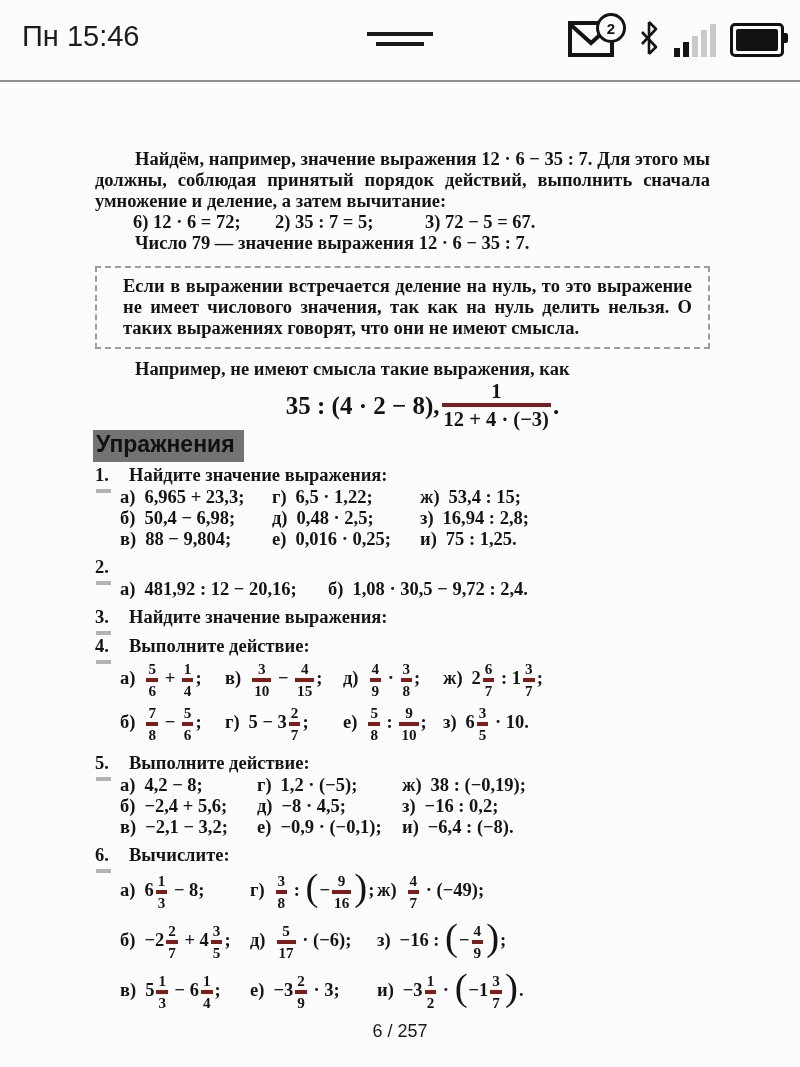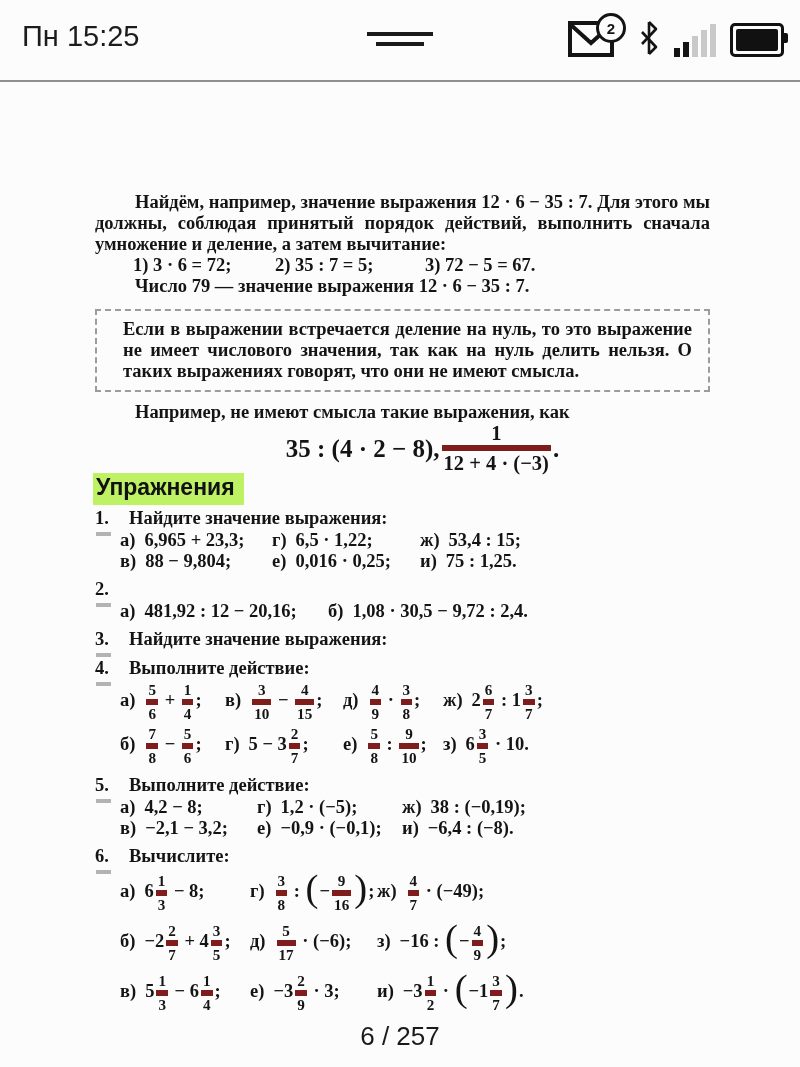--- a/index.html
+++ b/index.html
@@ -29,40 +29,40 @@
   .sigbars{display:flex;align-items:flex-end;gap:3px;height:34px;}
   .sigbars i{display:block;width:6px;}
   .sigbars i.on{background:#141414;}
   .sigbars i.off{background:#c9c9c9;}
   .battery{position:relative;width:48px;height:28px;border:3px solid #111;border-radius:5px;}
   .battery::before{content:"";position:absolute;inset:3px;background:#111;border-radius:2px;}
   .battery::after{content:"";position:absolute;right:-7px;top:7px;width:4px;height:10px;background:#111;border-radius:0 2px 2px 0;}
   
   .content{
     position:absolute;top:82px;left:0;right:0;bottom:0;overflow:hidden;
-    padding:110px 90px 0 95px;
+    padding:67px 90px 0 95px;
     font-size:18.5px;font-weight:bold;line-height:21px;color:#141414;
   }
   .para{margin:0;}
   .ind{text-indent:40px;}
   .j{text-align:justify;}
   .stepsgrid{display:grid;grid-template-columns:142px 150px 1fr;padding-left:38px;margin:0;}
   .rulebox{
     border:2px dashed #9c9c9c;margin:12px 0 10px 0;
     padding:8px 16px 8px 26px;text-align:justify;
   }
   .example-formula{
     height:46px;display:flex;align-items:center;justify-content:center;
     margin:2px 0 2px 40px;font-size:25px;font-family:Liberation Serif, serif;
   }
   .exhdr{
     margin:6px 0 10px -2px;
     font-family:"Liberation Sans", sans-serif;font-size:23px;font-weight:bold;color:#111;
   }
-  .exhdr span{background:#bef264;padding:1px 9px 5px 3px;}
+  .exhdr span{background:#737373;padding:1px 9px 5px 3px;}
   
   .ex{margin:0 0 7px 0;}
   .exrow{display:flex;margin-bottom:1px;}
   .exnum{position:relative;width:34px;flex:none;}
   .exnum::after{
     content:"";position:absolute;left:1px;bottom:-7px;width:15px;height:4px;background:#b3b3b3;
   }
   .exgrid{display:grid;padding-left:25px;}
   .g-ex1{grid-template-columns:152px 148px 1fr;}
   .g-ex2{grid-template-columns:208px 1fr;}
@@ -71,35 +71,35 @@
   .g-ex6{grid-template-columns:130px 127px 1fr;}
   .rh44{min-height:44px;align-items:center;}
   .rh50{min-height:50px;align-items:center;}
   .cell{white-space:nowrap;}
   .lbl{margin-right:9px;}
   
   .frac{
     display:inline-flex;flex-direction:column;align-items:center;
     vertical-align:middle;font-size:0.82em;line-height:1.18;margin:0 2px;text-align:center;
   }
-  .frac .fd{border-top:6px solid #7f1d1d;padding:0 2px;}
+  .frac .fd{border-top:4px solid #7f1d1d;padding:0 2px;}
   .frac .fn{padding:0 2px;}
   .bp{font-weight:normal;font-size:2.1em;line-height:0;vertical-align:-0.1em;padding:0 1px;}
   
   .footer{
     position:absolute;left:0;right:0;bottom:0;height:52px;background:#fcfcfc;
     text-align:center;padding-top:6px;box-sizing:border-box;
-    font-family:"Liberation Sans", sans-serif;font-size:26px;color:#1a1a1a;cursor:pointer;
+    font-family:"Liberation Sans", sans-serif;font-size:18px;color:#1a1a1a;cursor:pointer;
   }
 </style>
 </head>
 <body>
 
 <header class="statusbar">
-  <span class="clock">Пн 15:25</span>
+  <span class="clock">Пн 15:46</span>
   <div class="handle">
       <i></i>
       <i></i>
     </div>
   <div class="sticons">
     <span class="mailwrap">
       <svg width="50" height="42" viewBox="0 0 50 42">
         <rect x="2" y="6" width="42" height="32" fill="none" stroke="#141414" stroke-width="4"></rect>
         <polyline points="3,8 23,26 43,8" fill="none" stroke="#141414" stroke-width="4"></polyline>
       </svg>
@@ -117,21 +117,21 @@
         <i class="off" style="height:27px"></i>
         <i class="off" style="height:33px"></i>
     </span>
     <span class="battery"></span>
   </div>
 </header>
 
 <main class="content">
   <p class="para ind j">Найдём, например, значение выражения 12 · 6 − 35 : 7. Для этого мы должны, соблюдая принятый порядок действий, выполнить сначала умножение и деление, а затем вычитание:</p>
   <div class="stepsgrid">
-    <span>1)  3 · 6 = 72;</span>
+    <span>6)  12 · 6 = 72;</span>
     <span>2)  35 : 7 = 5;</span>
     <span>3)  72 − 5 = 67.</span>
   </div>
   <p class="para ind">Число 79 — значение выражения 12 · 6 − 35 : 7.</p>
   <div class="rulebox">Если в выражении встречается деление на нуль, то это выражение не имеет числового значения, так как на нуль делить нельзя. О таких выражениях говорят, что они не имеют смысла.</div>
   <p class="para ind">Например, не имеют смысла такие выражения, как</p>
   <div class="example-formula" id="formula">35 : (4 · 2 − 8),   <span class="frac">
         <span class="fn">1</span>
         <span class="fd">12 + 4 · (−3)</span>
       </span>.</div>
@@ -143,20 +143,25 @@
         <div class="exrow">
           <span class="exnum">1.</span>
           <span>Найдите значение выражения:</span>
         </div>
         <div class="exgrid g-ex1">
           <span class="cell"><span class="lbl">а)</span>6,965 + 23,3;</span>
           <span class="cell"><span class="lbl">г)</span>6,5 · 1,22;</span>
           <span class="cell"><span class="lbl">ж)</span>53,4 : 15;</span>
         </div>
         <div class="exgrid g-ex1">
+          <span class="cell"><span class="lbl">б)</span>50,4 − 6,98;</span>
+          <span class="cell"><span class="lbl">д)</span>0,48 · 2,5;</span>
+          <span class="cell"><span class="lbl">з)</span>16,94 : 2,8;</span>
+        </div>
+        <div class="exgrid g-ex1">
           <span class="cell"><span class="lbl">в)</span>88 − 9,804;</span>
           <span class="cell"><span class="lbl">е)</span>0,016 · 0,25;</span>
           <span class="cell"><span class="lbl">и)</span>75 : 1,25.</span>
         </div>
       </section>
       <section class="ex">
         <div class="exrow">
           <span class="exnum">2.</span>
         </div>
         <div class="exgrid g-ex2">
@@ -234,20 +239,25 @@
       </section>
       <section class="ex">
         <div class="exrow">
           <span class="exnum">5.</span>
           <span>Выполните действие:</span>
         </div>
         <div class="exgrid g-ex5">
           <span class="cell"><span class="lbl">а)</span>4,2 − 8;</span>
           <span class="cell"><span class="lbl">г)</span>1,2 · (−5);</span>
           <span class="cell"><span class="lbl">ж)</span>38 : (−0,19);</span>
+        </div>
+        <div class="exgrid g-ex5">
+          <span class="cell"><span class="lbl">б)</span>−2,4 + 5,6;</span>
+          <span class="cell"><span class="lbl">д)</span>−8 · 4,5;</span>
+          <span class="cell"><span class="lbl">з)</span>−16 : 0,2;</span>
         </div>
         <div class="exgrid g-ex5">
           <span class="cell"><span class="lbl">в)</span>−2,1 − 3,2;</span>
           <span class="cell"><span class="lbl">е)</span>−0,9 · (−0,1);</span>
           <span class="cell"><span class="lbl">и)</span>−6,4 : (−8).</span>
         </div>
       </section>
       <section class="ex">
         <div class="exrow">
           <span class="exnum">6.</span>

